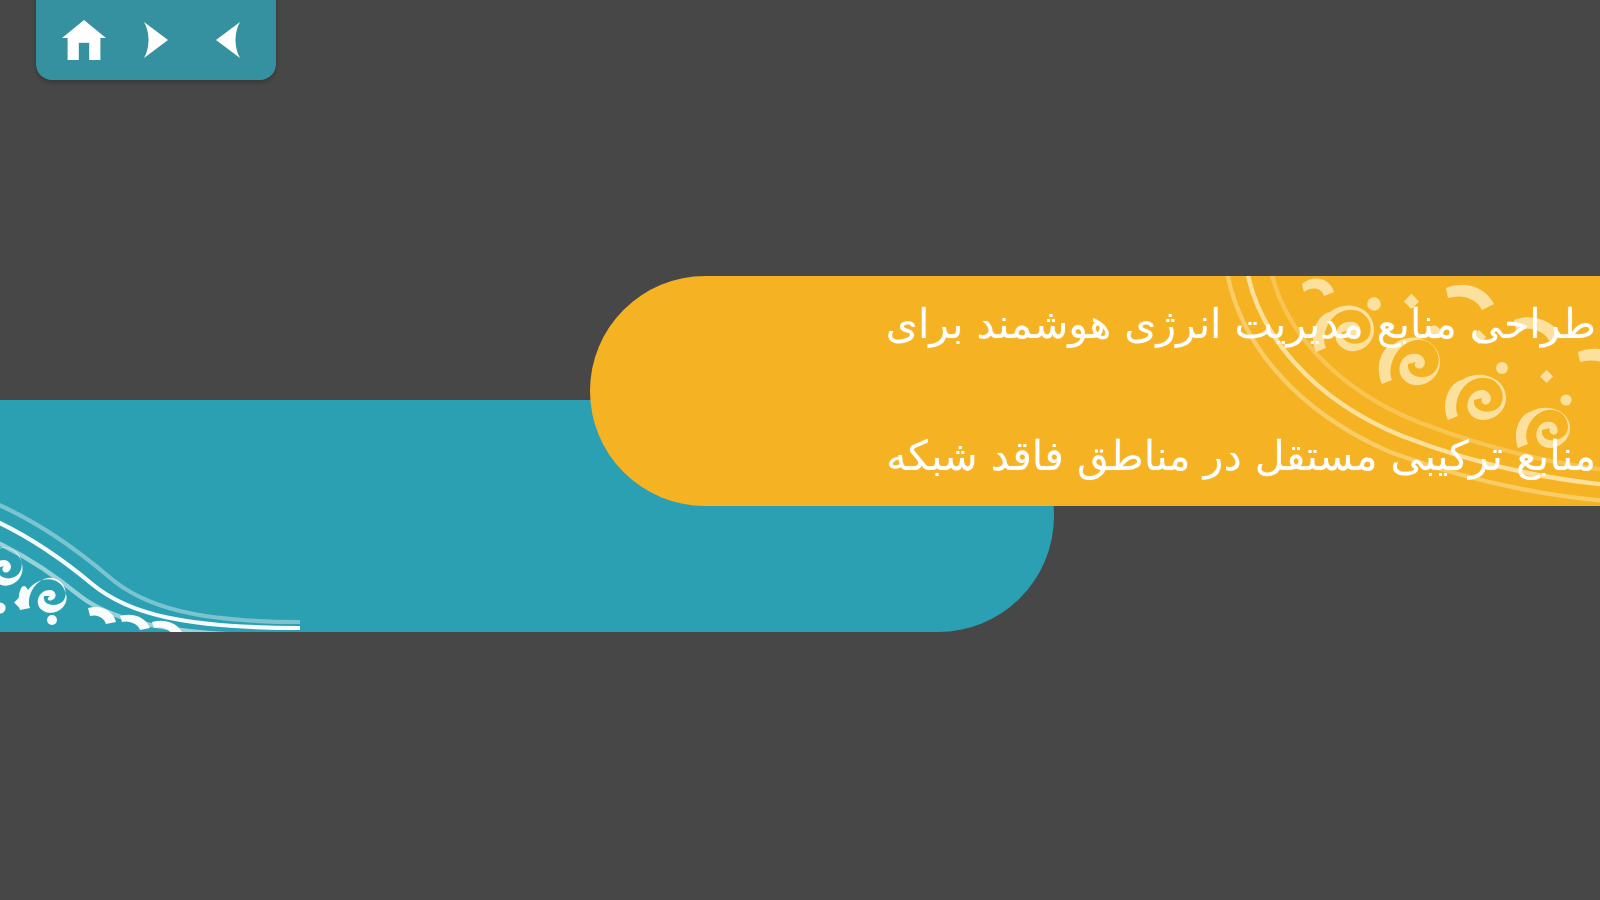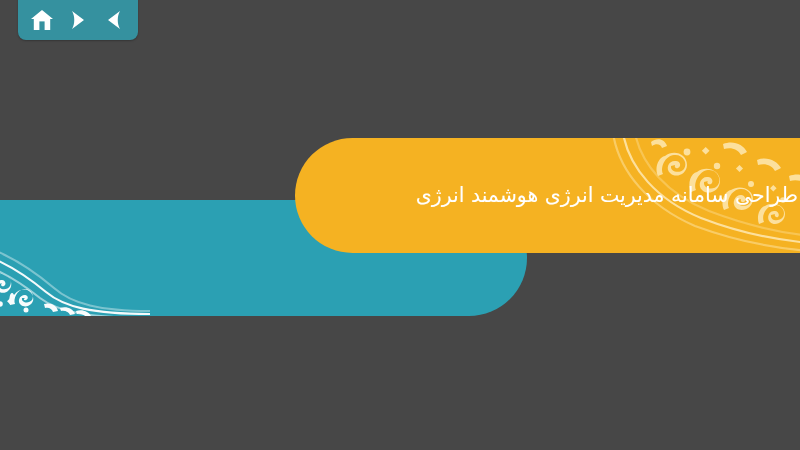--- a/index.html
+++ b/index.html
@@ -175,21 +175,22 @@
         <rect x="196" y="62" width="4.2" height="4.2" transform="rotate(45 198.1 64.1)"></rect>
         <path d="M118 6 c10 -4 20 0 24 8 l-6 3 c-3 -6 -10 -8 -17 -6z"></path>
         <path d="M152 22 c10 -4 20 1 24 8 l-6 3 c-3 -6 -10 -8 -17 -6z"></path>
         <path d="M184 38 c10 -4 21 0 25 8 l-6 3 c-3 -6 -11 -8 -18 -6z"></path>
         <path d="M46 4 c6 -5 14 -3 16 4 l-5 2 c-1 -4 -6 -5 -10 -2z"></path>
         <path d="M205 54 c5 -2 10 1 11 5 l-5 1 c-1 -2 -4 -4 -7 -3z"></path>
       </g>
     </svg>
 
     <div class="slide-title">
-      <span class="title-line">طراحی سامانه مدیریت انرژی هوشمند انرژی</span>
+      <span class="title-line">طراحی منابع مدیریت انرژی هوشمند برای</span>
+      <span class="title-line">منابع ترکیبی مستقل در مناطق فاقد شبکه</span>
     </div>
   </div>
 
   <div class="navbar">
     <button class="nav-btn" title="previous">
       <span>
         <svg width="18" height="20" viewBox="0 0 18 20" aria-hidden="true">
           <path d="M15 1 L3 10 L15 19 C 12 14, 12 6, 15 1 Z" fill="#ffffff"></path>
         </svg>
       </span>

